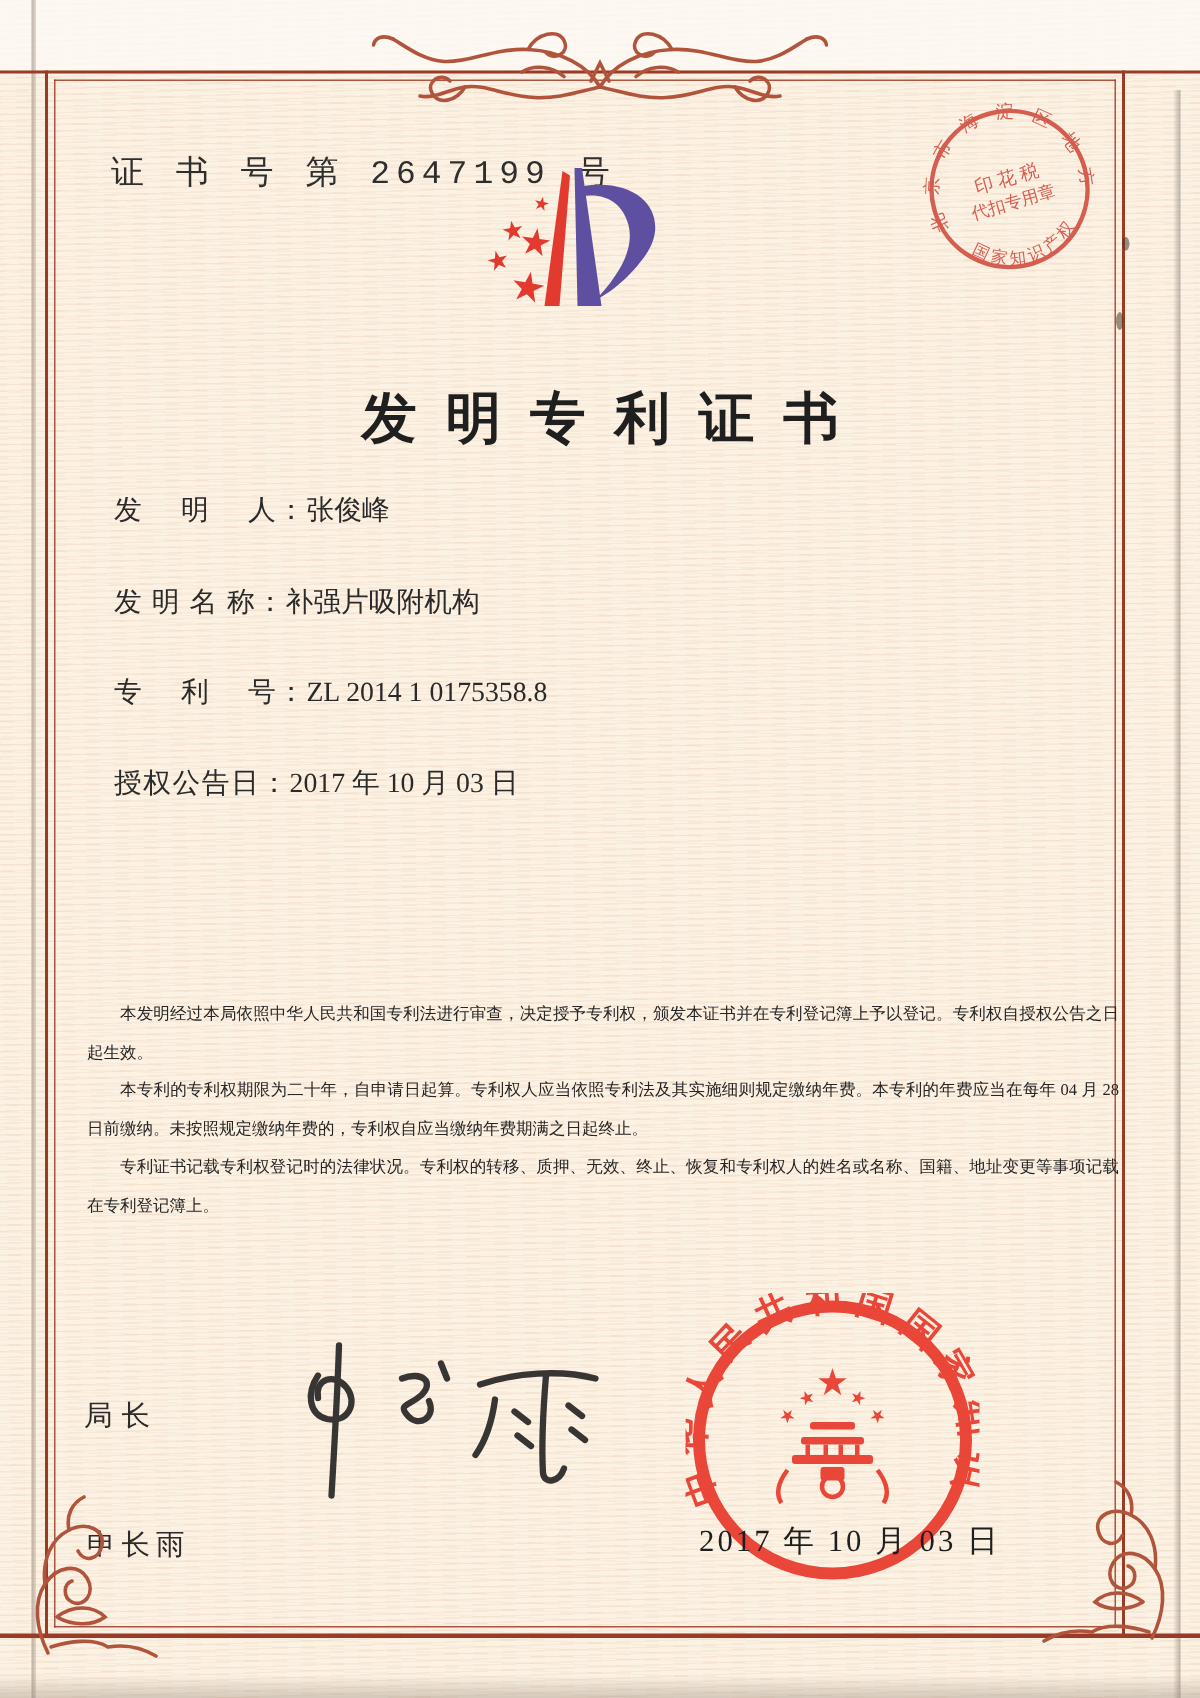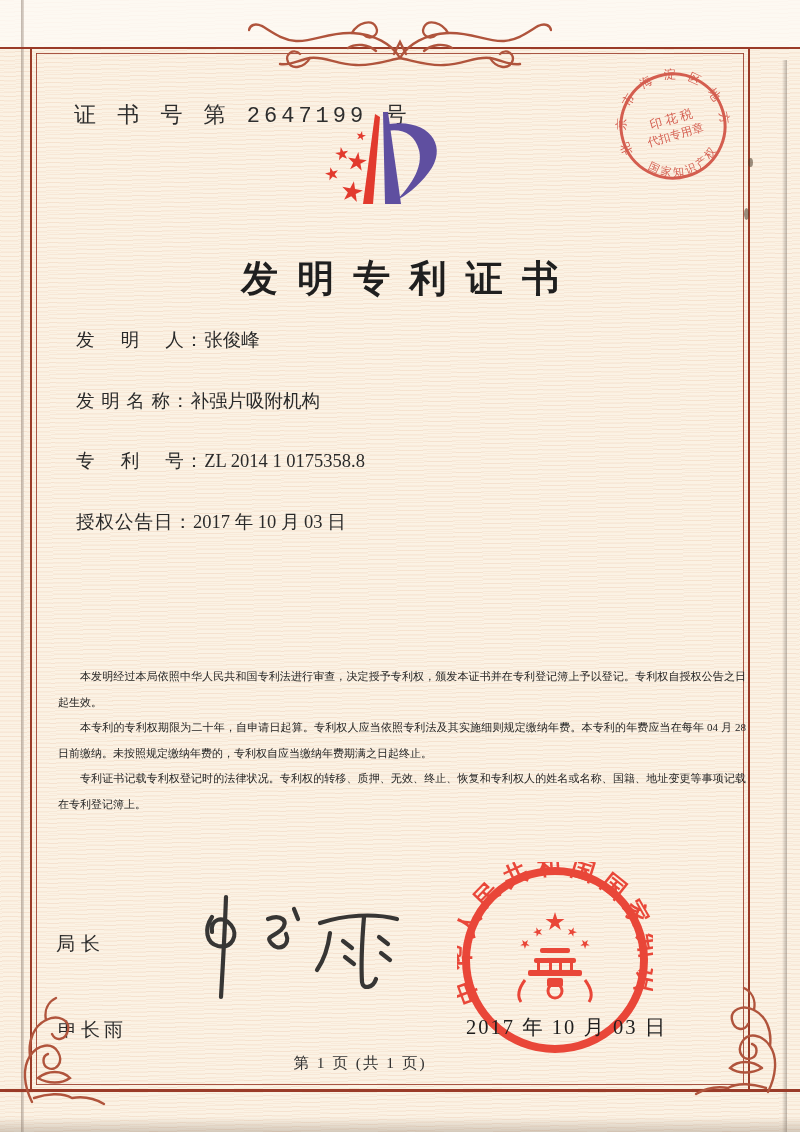--- a/index.html
+++ b/index.html
@@ -206,15 +206,14 @@
       <rect x="4" y="3" width="3" height="7"></rect>
       <rect x="15" y="3" width="3" height="7"></rect>
       <rect x="-8" y="18" width="16" height="9" rx="2"></rect>
       <circle cx="0" cy="31" r="7" fill="none" stroke="#e8392b" stroke-width="3"></circle>
       <path d="M-30,20 C-36,28 -38,36 -34,42 M30,20 C36,28 38,36 34,42" fill="none" stroke="#e8392b" stroke-width="3"></path>
     </g>
   </svg>
 
   <div class="abs seal-date">2017 年 10 月 03 日</div>
 
-  <div class="abs footer">第 1 页 (共 1 页)</div>
 
 </div>
 
 </body></html>

